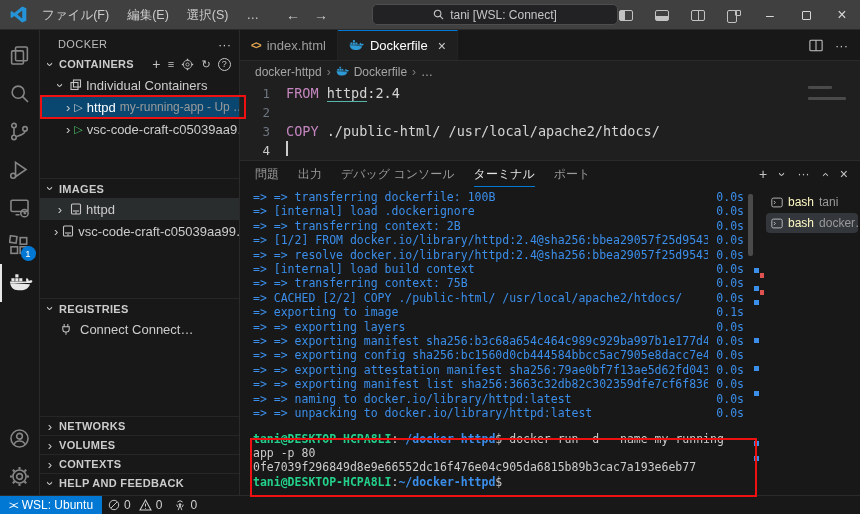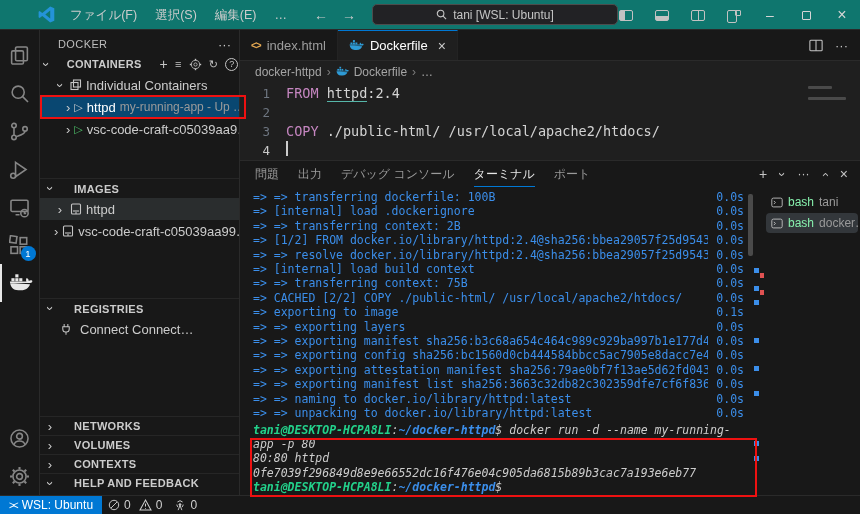--- a/index.html
+++ b/index.html
@@ -5,21 +5,21 @@
   * { box-sizing: border-box; margin: 0; padding: 0; }
   html,body { width:860px; height:514px; overflow:hidden; }
   body {
     position:relative; background:#1f1f1f; color:#cccccc;
     font-family:"Liberation Sans", sans-serif; font-size:13px;
   }
   svg { display:block; }
 
   
   #titlebar { position:absolute; left:0; top:0; width:860px; height:30px;
-    background:#0f766e; border-bottom:1px solid #2a2a2a; display:flex; align-items:center;padding-left:28px; }
+    background:#404040; border-bottom:1px solid #2a2a2a; display:flex; align-items:center; }
   .tb-logo { margin:0 6px 0 10px; }
   .menu-item { padding:0 9px; font-size:12.5px; color:#cccccc; line-height:30px; }
   .tb-nav { display:flex; gap:14px; margin-left:18px; font-size:14px; color:#cccccc; }
   .tb-search { position:absolute; left:372px; top:4px; width:246px; height:21px;
     background:#222225; border:1px solid #4d4d4d; border-radius:5px;
     display:flex; align-items:center; justify-content:center; gap:6px;
     font-size:12px; color:#c5c5c5; }
   .tb-right { position:absolute; right:0; top:0; height:30px; display:flex; align-items:center; }
   .lay { width:14px; height:11px; border:1px solid #c2c2c2; border-radius:2px; position:relative; margin:0 11px; }
   .lay-left::before { content:""; position:absolute; left:0; top:0; bottom:0; width:5px; background:#c2c2c2; }
@@ -46,21 +46,21 @@
     background:#0078d4; color:#fff; font-size:9.5px; display:flex; align-items:center; justify-content:center; }
   .ab-bottom { margin-top:auto; }
   .whale-fill { fill:#e7e7e7; stroke:none; }
 
   
   #sidebar { width:200px; background:#181818; border-right:1px solid #2a2a2a; flex-shrink:0;
     overflow:hidden; font-size:13px; position:relative; }
   .sb-title { height:24px; display:flex; align-items:center; padding:4px 8px 0 18px; }
   .sb-title-text { font-size:11px; color:#bdbdbd; letter-spacing:0.4px; }
   .sb-title .more { margin-left:auto; color:#cccccc; }
-  .sec-head { height:20px; display:flex; align-items:center; gap:18px; padding-left:4px;
+  .sec-head { height:20px; display:flex; align-items:center; gap:3px; padding-left:4px;
     font-size:11px; font-weight:bold; color:#cccccc; letter-spacing:0.3px; }
   .sec-head.bordered { border-top:1px solid #262626; }
   .sec-actions { margin-left:auto; display:flex; align-items:center; gap:7px; padding-right:8px; color:#c5c5c5; font-weight:normal; }
   .sec-actions .help-circ { width:13px; height:13px; border:1px solid #c5c5c5; border-radius:50%;
     font-size:9px; display:flex; align-items:center; justify-content:center; }
   .chev { display:inline-block; width:12px; text-align:center; color:#cccccc; font-size:13px; font-weight:normal; }
   .chev.exp { transform:rotate(90deg); }
   .row { height:22px; display:flex; align-items:center; gap:4px; white-space:nowrap; overflow:hidden; }
   .row .name { color:#cccccc; }
   .row .desc { color:#9a9a9a; font-size:12px; }
@@ -104,34 +104,34 @@
   .panel-actions { margin-left:auto; display:flex; align-items:center; gap:13px; padding-right:12px; color:#c5c5c5; font-size:14px; }
   .pchev { display:inline-block; transform:rotate(90deg); font-size:13px; }
   .pchev.up { transform:rotate(-90deg); }
   #panel-body { flex:1; display:flex; min-height:0; }
 
   #term { flex:1; position:relative; padding:3px 20px 16px 13px; font-family:"DejaVu Sans Mono", monospace;
     font-size:11.5px; line-height:14.4px; overflow:hidden; }
   .tline { display:flex; white-space:pre; }
   .tline .tb-txt { color:#3b8eea; overflow:hidden; flex:1; }
   .tline .tb-s { color:#3b8eea; margin-left:8px; }
-  .prompt-block { margin-top:2px;font-style:italic; }
+  .prompt-block { margin-top:11px; }
   .pline { white-space:pre-wrap; color:#cccccc; }
   .pu { color:#23d18b; font-weight:bold; }
   .pp { color:#3b8eea; font-weight:bold; }
   #term-scroll { position:absolute; left:508px; top:7px; width:5px; height:62px; background:#4a4a4a; border-radius:2px; }
   .mark { position:absolute; width:5px; height:5px; }
   .mark.b { background:#3b8eea; left:514px; }
   .mark.r { background:#e05252; left:520px; }
 
   #term-side { width:96px; padding-top:4px; flex-shrink:0; }
   .ts-item { height:20px; margin:1px 2px; display:flex; align-items:center; gap:5px; padding:0 5px;
     font-size:12px; color:#e0e0e0; border-radius:4px; white-space:nowrap; overflow:hidden; }
   .ts-item.sel { background:#33373b; }
-  .ts-item .shell { color:#86efac; }
+  .ts-item .shell { color:#fef9c3; }
   .ts-item .tname { color:#9a9a9a; }
   .ts-item svg { stroke:#c5c5c5; fill:none; stroke-width:1.1; flex-shrink:0; }
 
   
   #statusbar { position:absolute; left:0; top:495px; width:860px; height:19px; background:#181818;
     border-top:1px solid #2a2a2a; display:flex; align-items:center; font-size:12px; color:#cfcfcf; }
   #remote-badge { height:100%; background:#0078d4; color:#ffffff; display:flex; align-items:center;
     gap:5px; padding:0 9px; font-size:12px; }
   .remote-ic { font-size:10px; letter-spacing:-2px; }
   .st-item { display:flex; align-items:center; gap:4px; padding:0 6px; height:100%; }
@@ -147,35 +147,35 @@
 </head>
 <body>
 
 <div id="titlebar">
   <span class="tb-logo">
     <svg width="17" height="17" viewBox="0 0 17 17">
       <path fill="#2493d8" d="M12.2 0.6 L16.3 2.3 V14.7 L12.2 16.4 L4.3 9.9 L1.6 12 L0.6 11.2 V5.8 L1.6 5 L4.3 7.1 Z M12.2 4.6 L7.3 8.5 L12.2 12.4 Z"></path>
     </svg>
   </span>
   <span class="menu-item">ファイル(F)</span>
+  <span class="menu-item">編集(E)</span>
   <span class="menu-item">選択(S)</span>
-  <span class="menu-item">編集(E)</span>
   <span class="menu-item">…</span>
   <span class="tb-nav">
     <span>←</span>
     <span>→</span>
   </span>
   <div class="tb-search">
     <span>
       <svg width="11" height="11" viewBox="0 0 12 12">
           <circle cx="5" cy="5" r="3.6" stroke="#c5c5c5" fill="none" stroke-width="1.2"></circle>
           <line x1="7.8" y1="7.8" x2="11" y2="11" stroke="#c5c5c5" stroke-width="1.2"></line>
         </svg>
     </span>
-    <span>tani [WSL: Ubuntu]</span>
+    <span>tani [WSL: Connect]</span>
   </div>
   <div class="tb-right">
     <span class="lay lay-left"></span>
     <span class="lay lay-bottom"></span>
     <span class="lay lay-split"></span>
     <span class="lay lay-grid"></span>
     <span class="win-btn">–</span>
     <span class="win-btn win-max">
         <span class="sq"></span>
       </span>
@@ -486,21 +486,20 @@
               <div class="tline"><span class="tb-txt">=&gt; =&gt; exporting layers</span><span class="tb-s">0.0s</span></div>
               <div class="tline"><span class="tb-txt">=&gt; =&gt; exporting manifest sha256:b3c68a654c464c989c929ba997b1e177d41c44</span><span class="tb-s">0.0s</span></div>
               <div class="tline"><span class="tb-txt">=&gt; =&gt; exporting config sha256:bc1560d0cb444584bbcc5ac7905e8dacc7e47f59</span><span class="tb-s">0.0s</span></div>
               <div class="tline"><span class="tb-txt">=&gt; =&gt; exporting attestation manifest sha256:79ae0bf7f13ae5d62fd0435c69</span><span class="tb-s">0.0s</span></div>
               <div class="tline"><span class="tb-txt">=&gt; =&gt; exporting manifest list sha256:3663c32db82c302359dfe7cf6f836bcbe</span><span class="tb-s">0.0s</span></div>
               <div class="tline"><span class="tb-txt">=&gt; =&gt; naming to docker.io/library/httpd:latest</span><span class="tb-s">0.0s</span></div>
               <div class="tline"><span class="tb-txt">=&gt; =&gt; unpacking to docker.io/library/httpd:latest</span><span class="tb-s">0.0s</span></div>
             </div>
           <div class="prompt-block">
             <div class="pline"><span class="pu">tani@DESKTOP-HCPA8LI</span><span>:</span><span class="pp">~/docker-httpd</span><span>$ </span><span>docker run -d --name my-running-app -p 80</span></div>
-            <div class="pline">80:80 httpd</div>
             <div class="pline">0fe7039f296849d8e9e66552dc16f476e04c905da6815b89b3cac7a193e6eb77</div>
             <div class="pline"><span class="pu">tani@DESKTOP-HCPA8LI</span><span>:</span><span class="pp">~/docker-httpd</span><span>$ </span></div>
           </div>
           <div id="term-scroll"></div>
           <div class="mark b" style="top:81px;"></div>
           <div class="mark r" style="top:86px;"></div>
           <div class="mark b" style="top:99px;"></div>
           <div class="mark r" style="top:103px;"></div>
           <div class="mark b" style="top:113px;"></div>
           <div class="mark b" style="top:151px;"></div>

